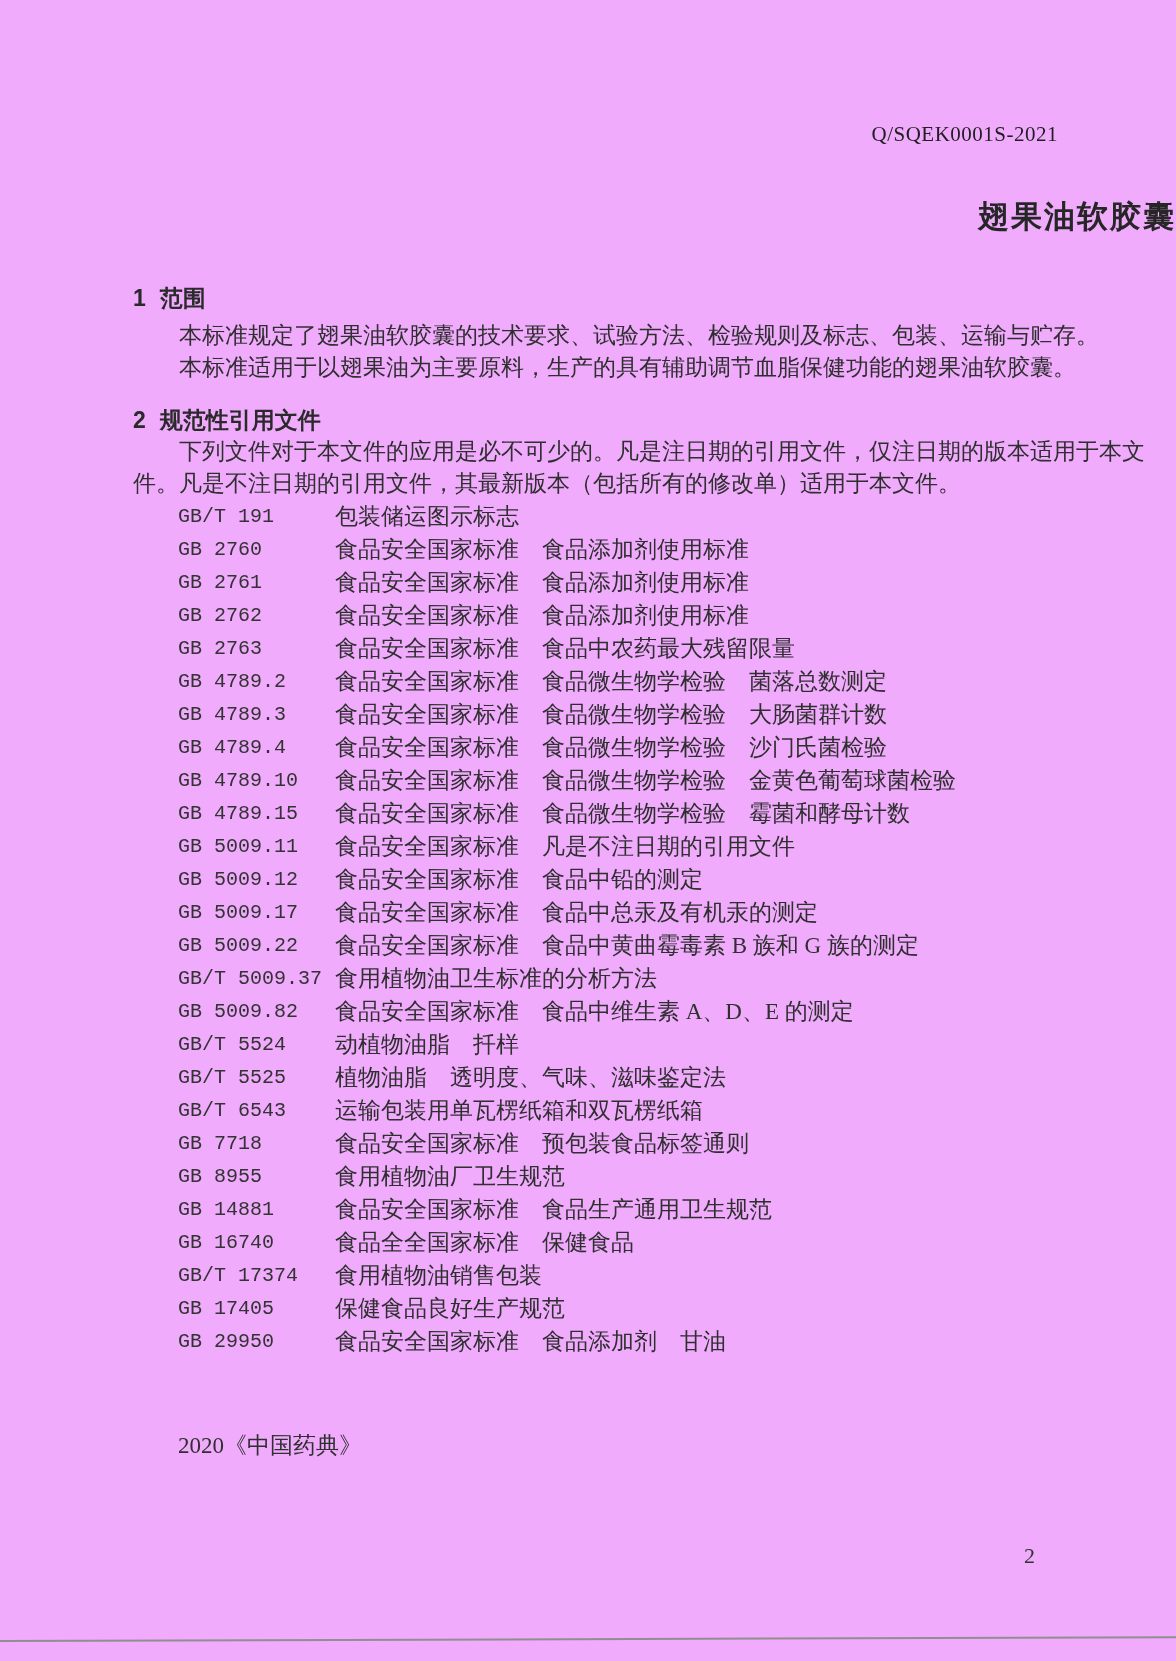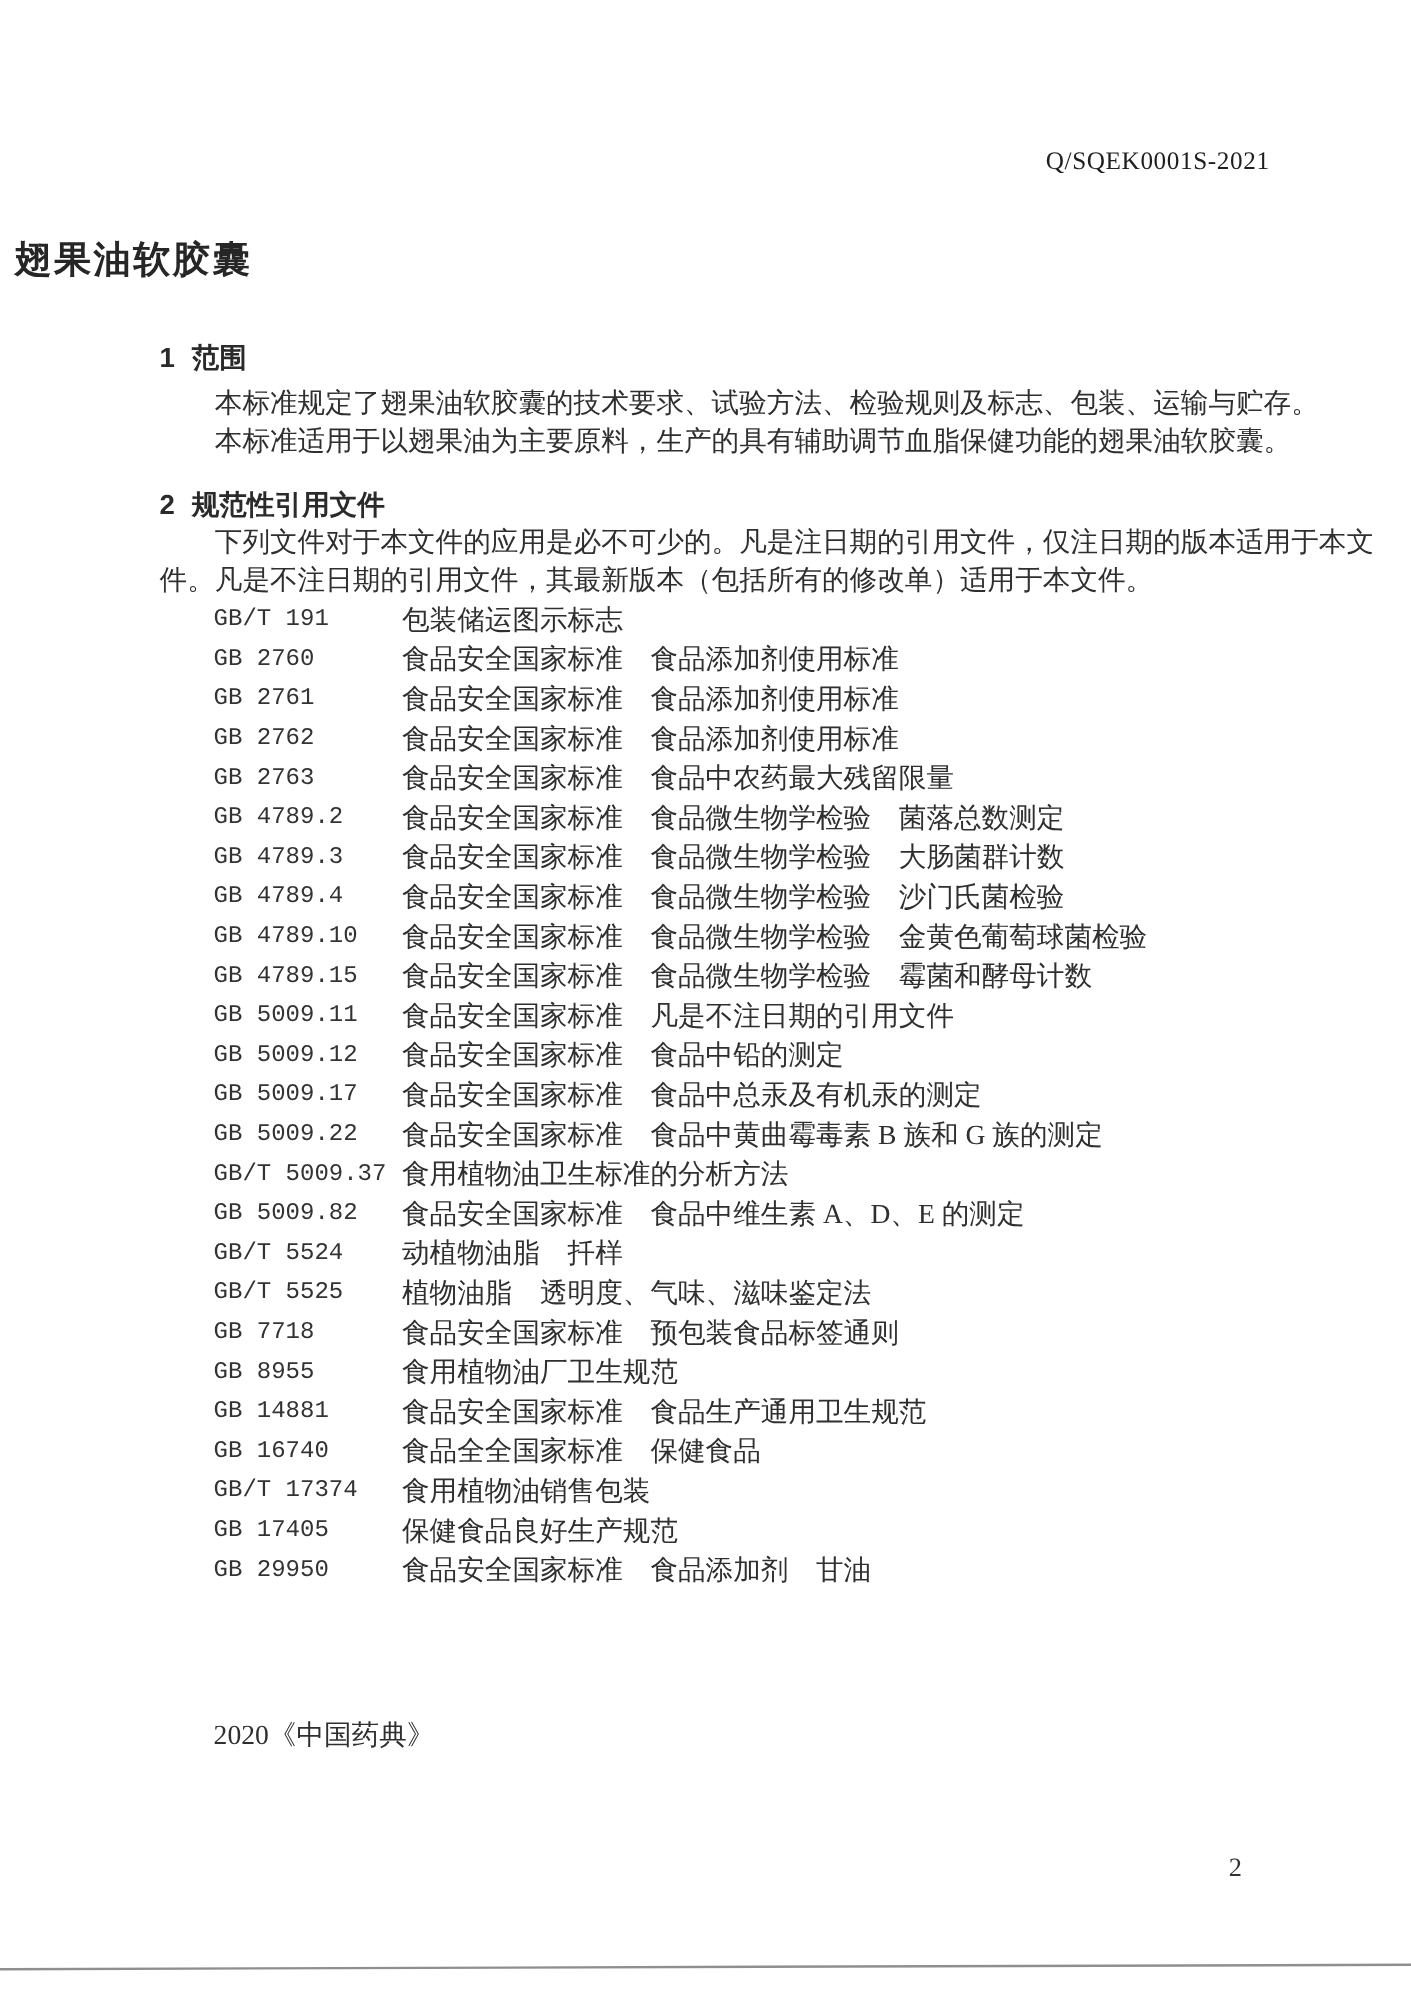--- a/index.html
+++ b/index.html
@@ -1,26 +1,26 @@
 <!DOCTYPE html>
 <html><head>
 <meta charset="utf-8">
 <style>
   html,body{margin:0;padding:0;background:#e9e9e9;}
   .page{
-    position:relative;width:1176px;height:1661px;background:#ffffff;
+    position:relative;width:1176px;height:1661px;background:#f0abfc;
     overflow:hidden;font-family:"Liberation Serif","DejaVu Serif",serif;color:#2d2d2d;
   }
   .doc-code{
     position:absolute;top:122px;right:118px;
     font-size:21px;letter-spacing:.5px;color:#1f1f1f;white-space:nowrap;
   }
   .title{
     position:absolute;top:196px;left:12px;width:1164px;margin:0;
-    text-align:left;font-family:"Liberation Sans","DejaVu Sans",sans-serif;
+    text-align:right;font-family:"Liberation Sans","DejaVu Sans",sans-serif;
     font-weight:700;font-size:31px;letter-spacing:2px;color:#262626;
   }
   .sec-heading{
     position:absolute;left:133px;white-space:nowrap;
     font-family:"Liberation Sans","DejaVu Sans",sans-serif;
     font-weight:700;font-size:23px;color:#2a2a2a;
   }
   .sec-heading .num{display:inline-block;margin-right:14px;}
   .sec1{top:283px;}
   .sec2{top:405px;}
@@ -160,20 +160,24 @@
       <div class="ref-row">
         <span class="ref-code">GB/T 5524</span>
         <span class="ref-title">动植物油脂　扦样</span>
       </div>
 
       <div class="ref-row">
         <span class="ref-code">GB/T 5525</span>
         <span class="ref-title">植物油脂　透明度、气味、滋味鉴定法</span>
       </div>
 
+      <div class="ref-row">
+        <span class="ref-code">GB/T 6543</span>
+        <span class="ref-title">运输包装用单瓦楞纸箱和双瓦楞纸箱</span>
+      </div>
 
 
       <div class="ref-row">
         <span class="ref-code">GB 7718</span>
         <span class="ref-title">食品安全国家标准　预包装食品标签通则</span>
       </div>
 
       <div class="ref-row">
         <span class="ref-code">GB 8955</span>
         <span class="ref-title">食用植物油厂卫生规范</span>

